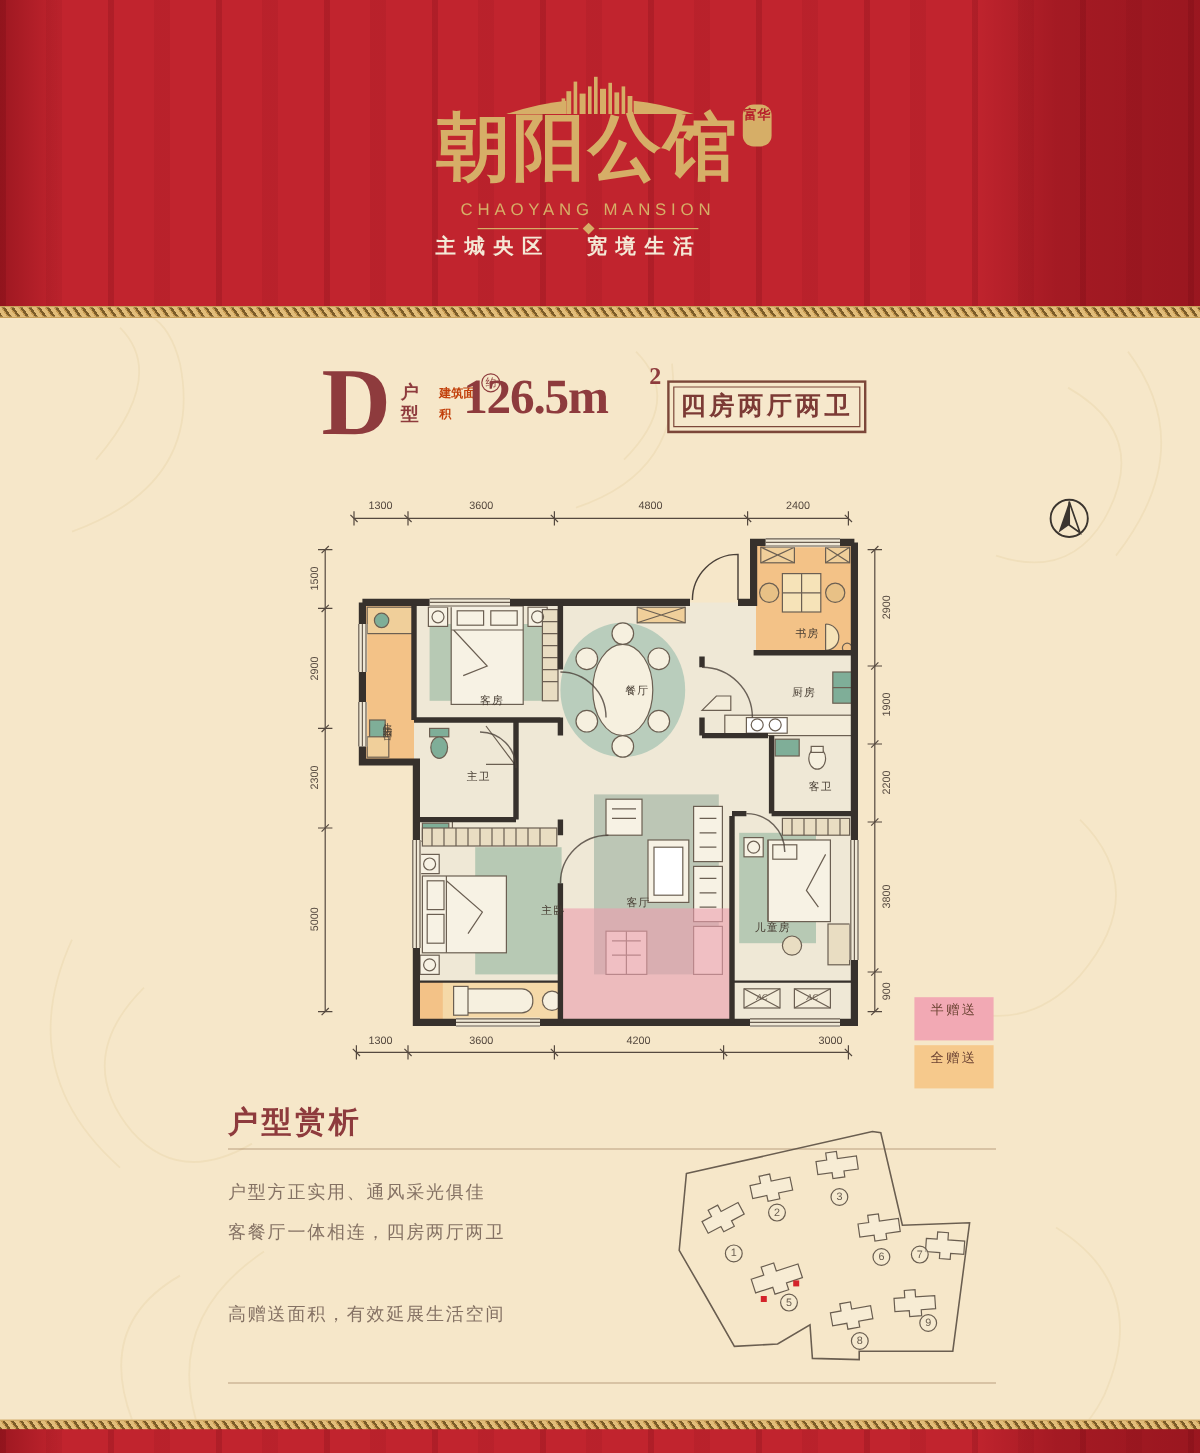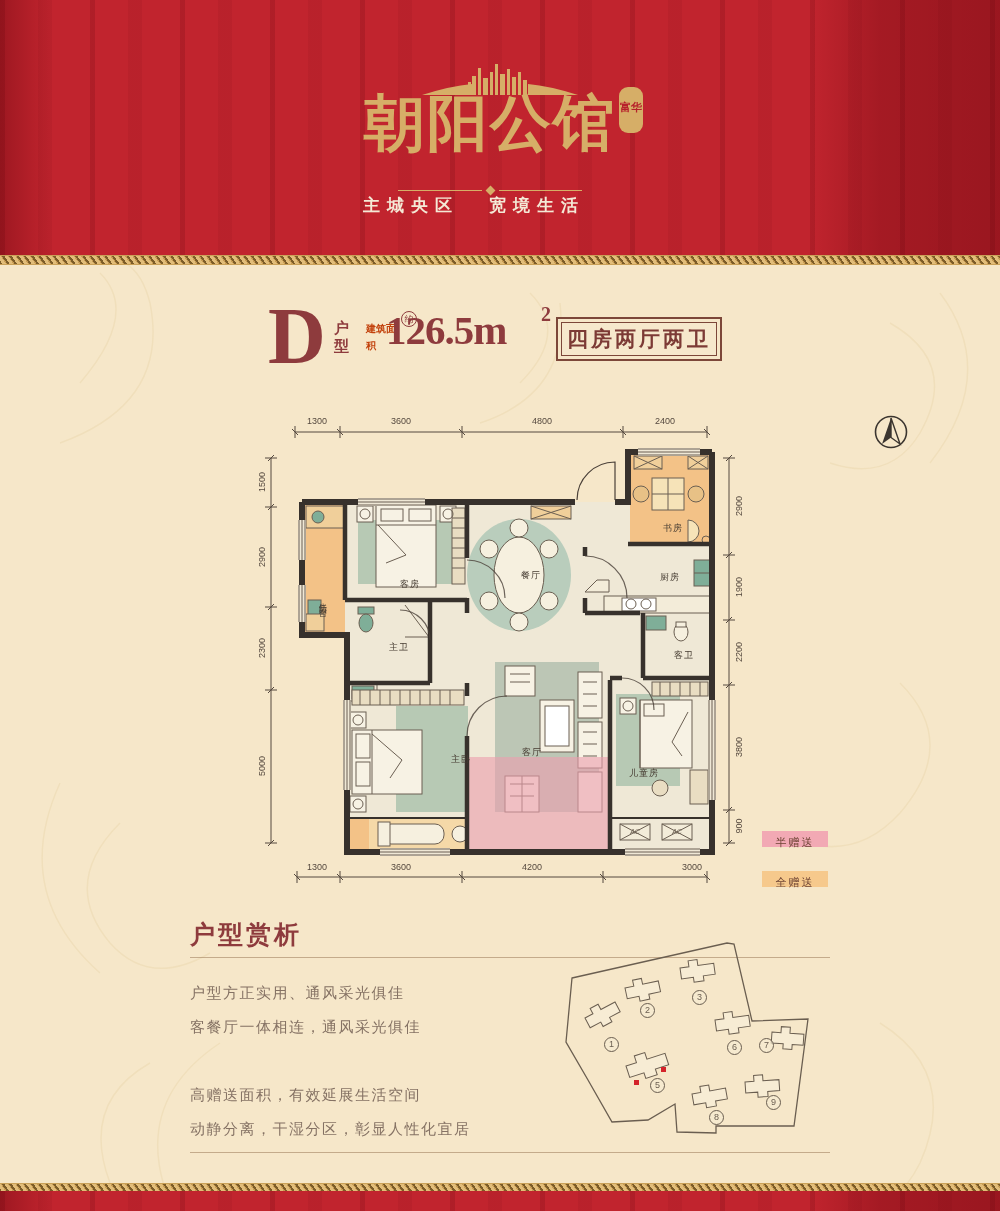--- a/index.html
+++ b/index.html
@@ -15,21 +15,21 @@
        repeating-linear-gradient(90deg, rgba(80,0,8,.16) 0 5px, rgba(80,0,8,0) 5px 38px, rgba(80,0,8,.07) 38px 52px, rgba(80,0,8,0) 52px 90px);}
   #band-top{top:0;height:255px;}
   #band-bottom{top:1191px;height:20px;}
   .braid{position:absolute;left:0;width:1000px;height:8px;
      background:repeating-linear-gradient(55deg,#7c5c28 0 2px,#e2bd79 2px 5px,#c79b53 5px 6px);
      border-top:1px solid #caa158;border-bottom:1px solid #caa158;}
   #braid-top{top:255px;} #braid-bottom{top:1183px;}
   #brand-title{left:300px;top:90px;width:380px;text-align:center;font-size:61px;line-height:66px;
      font-weight:700;color:#d6ae67;letter-spacing:2px;font-family:"DejaVu Sans",sans-serif;}
   #brand-seal{left:619px;top:87px;width:24px;height:32px;background:#d6ae67;border-radius:9px;
-     color:#b7212b;font-size:11px;line-height:13px;font-weight:700;text-align:center;padding-top:14px;}
+     color:#b7212b;font-size:11px;line-height:13px;font-weight:700;text-align:center;padding-top:3px;}
   #brand-en{left:300px;top:166px;width:380px;text-align:center;font-size:14px;letter-spacing:4px;color:#d6ae67;}
   #brand-divider{left:398px;top:186px;width:184px;height:9px;display:flex;align-items:center;}
   #brand-divider .line{flex:1;height:1px;background:#d6ae67;}
   #brand-divider .diamond{width:7px;height:7px;background:#d6ae67;transform:rotate(45deg);margin:0 5px;}
   #slogan{left:234px;top:194px;width:480px;text-align:center;font-size:17px;letter-spacing:7px;
      color:#f4e9d6;font-weight:600;}
   #slogan .gap{display:inline-block;width:30px;}
   #d-letter{left:268px;top:296px;font-family:"Liberation Serif","DejaVu Serif",serif;
      font-size:80px;line-height:80px;font-weight:700;color:#8e3b3d;}
   #d-suffix{left:334px;top:319px;width:18px;font-size:15px;line-height:18px;font-weight:700;color:#8e3b3d;}
@@ -46,21 +46,21 @@
      color:#7c3a35;letter-spacing:3px;}
 
   
   #plan-svg{left:240px;top:413px;}
   .dim{position:absolute;font-size:9px;color:#55493f;width:40px;text-align:center;height:12px;line-height:12px;}
   .dim.v{transform:rotate(-90deg);}
   .room-label{position:absolute;font-size:9px;color:#453b31;letter-spacing:1px;width:44px;
      text-align:right;height:12px;line-height:12px;font-weight:400;}
   #label-balcony{writing-mode:vertical-rl;width:12px;height:60px;letter-spacing:2px;font-size:8px;}
   .ac-label{position:absolute;font-size:7px;font-style:italic;color:#6a5e50;width:28px;text-align:center;}
-  .legend-box{position:absolute;left:762px;width:66px;height:16px;text-align:center;line-height:22px;
+  .legend-box{position:absolute;left:762px;width:66px;height:36px;text-align:center;line-height:22px;
      font-size:11px;color:#6d4434;letter-spacing:2px;}
   #legend-half{top:831px;background:#f2a9b4;}
   #legend-full{top:871px;background:#f6c98c;}
 
   
   #analysis-title{left:190px;top:918px;font-family:"Liberation Serif","DejaVu Serif",serif;
      font-size:25px;font-weight:700;color:#8e3b3d;letter-spacing:3px;}
   .rule{position:absolute;left:190px;width:640px;height:1px;background:#9a7a58;opacity:.55;}
   #rule-top{top:957px;} #rule-bottom{top:1152px;}
   .analysis-line{position:absolute;left:190px;width:420px;font-size:15px;color:#857264;letter-spacing:1.5px;}
@@ -100,20 +100,21 @@
       <rect x="80" y="12" width="5" height="21"></rect>
     <rect x="87" y="7" width="3" height="26"></rect>
       <rect x="92" y="15" width="4" height="18"></rect>
     <rect x="98" y="10" width="3" height="23"></rect>
       <rect x="103" y="18" width="4" height="15"></rect>
     <rect x="48" y="20" width="3" height="13"></rect>
   </svg>
 
   <div class="abs" id="brand-title">朝阳公馆</div>
   <div class="abs" id="brand-seal">富华</div>
+  <div class="abs" id="brand-en">CHAOYANG MANSION</div>
   <div class="abs" id="brand-divider">
     <div class="line"></div>
       <div class="diamond"></div>
       <div class="line"></div>
   </div>
   <div class="abs" id="slogan">
     <span>主城央区</span><span class="gap"></span><span>宽境生活</span>
   </div>
 
   <div class="abs" id="d-letter">D</div>
@@ -347,23 +348,22 @@
     <path d="M19,5 L10,31 L19,24.5 Z" fill="#3b352f"></path>
     <path d="M19,5 L28,31 L19,24.5 Z" fill="none" stroke="#3b352f" stroke-width="1.4"></path>
   </svg>
 
   <div class="legend-box" id="legend-half">半赠送</div>
   <div class="legend-box" id="legend-full">全赠送</div>
 
   <div class="abs" id="analysis-title">户型赏析</div>
   <div class="rule" id="rule-top"></div>
   <div class="analysis-line" style="top:984px;">户型方正实用、通风采光俱佳</div>
-  <div class="analysis-line" style="top:1018px;">客餐厅一体相连，通风采光俱佳</div>
+  <div class="analysis-line" style="top:1018px;">客餐厅一体相连，四房两厅两卫</div>
   <div class="analysis-line" style="top:1086px;">高赠送面积，有效延展生活空间</div>
-  <div class="analysis-line" style="top:1120px;">动静分离，干湿分区，彰显人性化宜居</div>
   <div class="rule" id="rule-bottom"></div>
 
   <svg class="abs" style="left:548px;top:933px;" width="280" height="228" viewBox="548 933 280 228">
     <path d="M572,978 L727,943 L734,944 L752,1021 L808,1019 L794,1126 L716,1126 L716,1133 L677,1132 L675,1104 L648,1120 L612,1122 L588,1080 L566,1042 Z" fill="none" stroke="#6a5e50" stroke-width="1.3"></path>
     <g fill="#f7ecd4" stroke="#6a5e50" stroke-width="1">
       <g transform="translate(585,1018) rotate(-28)">
           <path d="M0,0 h9 v-6 h9 v6 h16 v11 h-12 v5 h-10 v-5 h-12 z"></path>
         </g>
       <g transform="translate(625,988) rotate(-12)">
           <path d="M0,0 h9 v-6 h9 v6 h16 v11 h-12 v5 h-10 v-5 h-12 z"></path>

